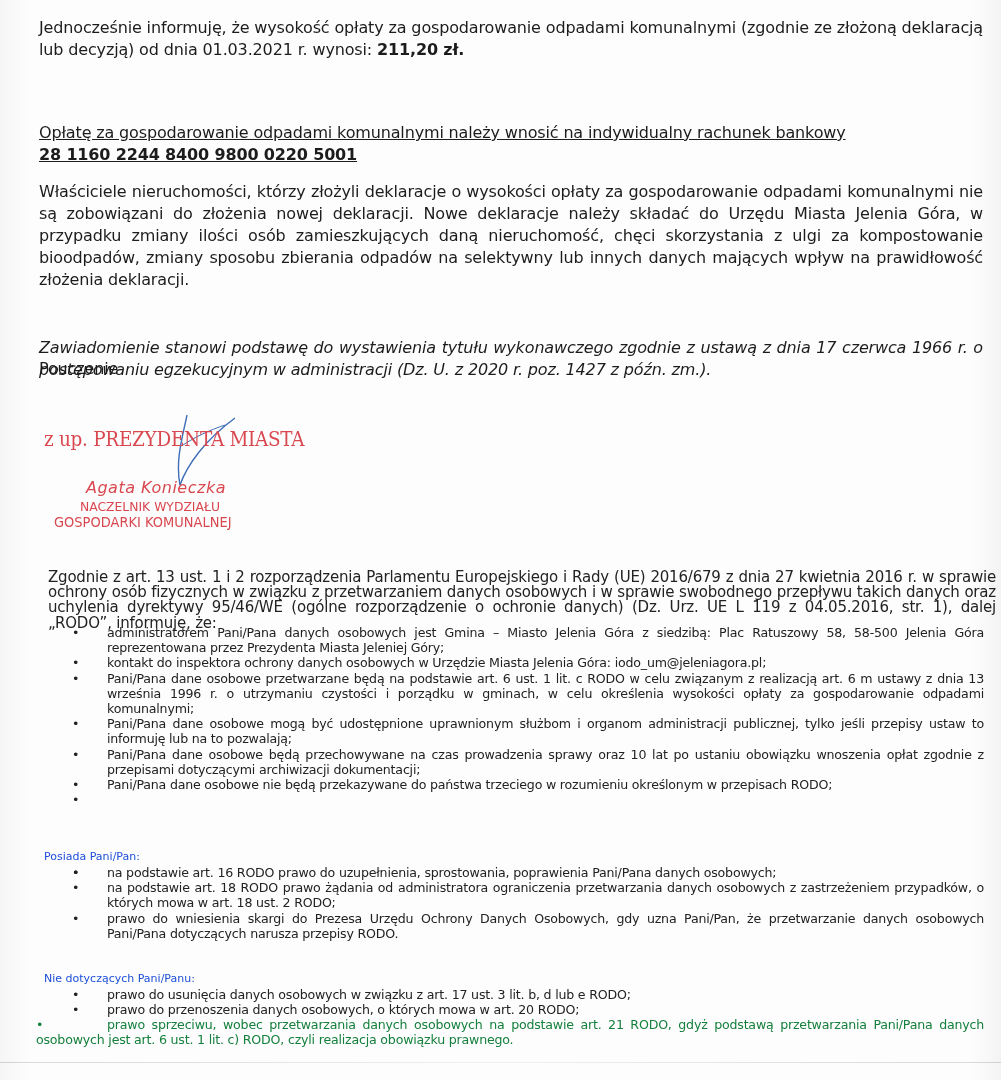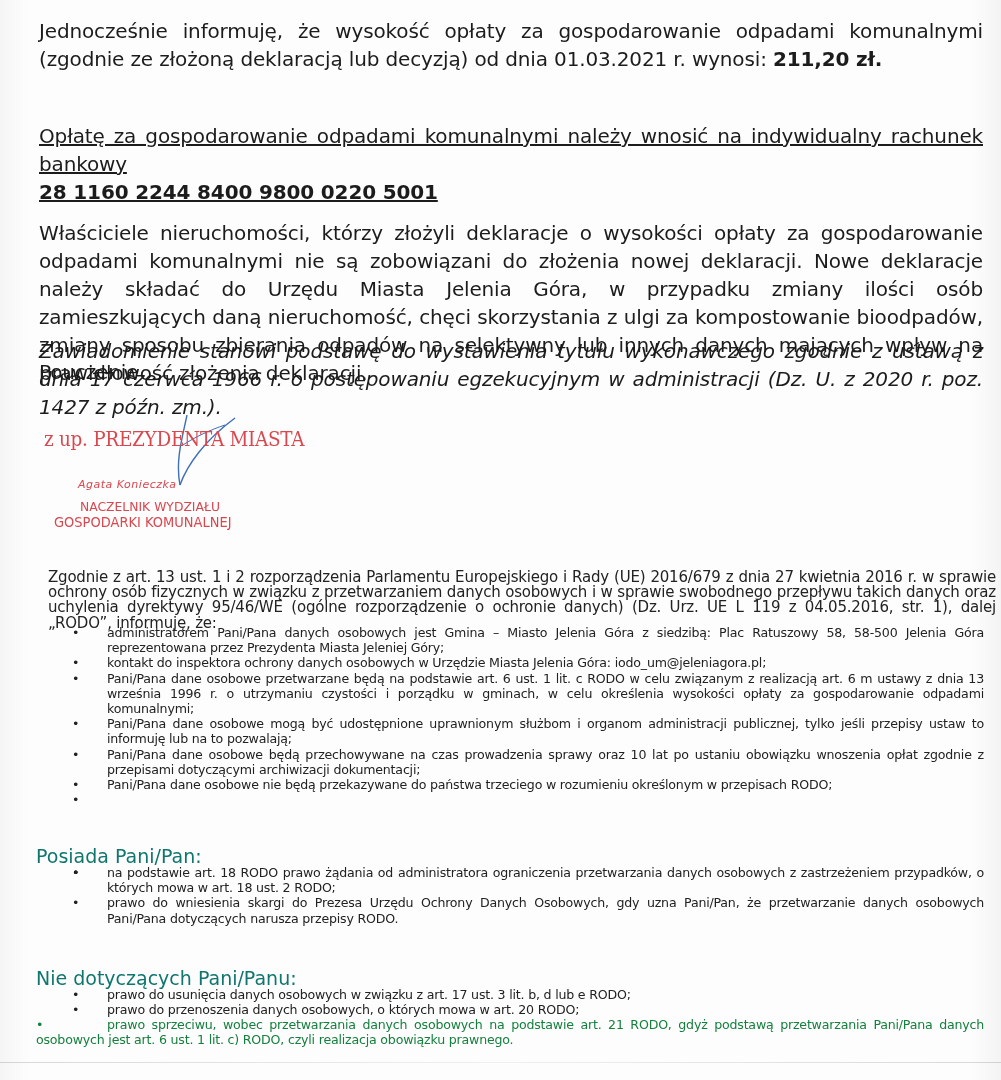--- a/index.html
+++ b/index.html
@@ -10,36 +10,36 @@
     font-family: "DejaVu Sans", sans-serif;
     position: relative;
   }
   .scan-noise {
     position: absolute; inset: 0; pointer-events: none;
     background:
       linear-gradient(90deg, rgba(0,0,0,0.03) 0, rgba(0,0,0,0) 3%, rgba(0,0,0,0) 97%, rgba(0,0,0,0.04) 100%);
   }
   .para {
     position: absolute; left: 39px; width: 944px;
-    font-size: 20px; line-height: 28px; letter-spacing: -0.15px;
+    font-size: 16px; line-height: 22px; letter-spacing: -0.15px;
     text-align: justify; margin: 0;
   }
   .bold { font-weight: bold; }
   #p1 { top: 17px; }
   #p2 { top: 122px; text-decoration: underline; }
-  #p3 { top: 181px; margin-top: 38px; }
+  #p3 { top: 181px; }
   #p4-title { top: 315px; margin-top: 43px; }
   #p4 { top: 337px; font-style: italic; }
 
   .stamp {
     position: absolute; color: #d9474f;
     font-family: "DejaVu Serif", serif;
   }
   #stamp-line1 { left: 44px; top: 427px; font-size: 20px; letter-spacing: -0.3px; transform: scaleX(0.92); transform-origin: left; }
-  #stamp-name { left: 78px; top: 478px; font-size: 11px; font-style: italic; letter-spacing: 0.5px; font-family: "DejaVu Sans", sans-serif; }
+  #stamp-name { left: 86px; top: 478px; font-size: 16px; font-style: italic; letter-spacing: 0.5px; font-family: "DejaVu Sans", sans-serif; }
   #stamp-line3 { left: 80px; top: 499px; font-size: 13px; font-family: "DejaVu Sans", sans-serif; transform: scaleX(0.95); transform-origin: left; }
   #stamp-line4 { left: 54px; top: 514px; font-size: 14px; font-family: "DejaVu Sans", sans-serif; transform: scaleX(0.93); transform-origin: left; }
   #signature { position: absolute; left: 165px; top: 415px; width: 80px; height: 75px; }
 
   .rodo {
     position: absolute; left: 36px; width: 948px;
     font-size: 15px; line-height: 15.2px; letter-spacing: -0.2px;
     margin: 12px; text-align: justify; color: #222;
   }
   #rodo-intro { top: 558px; }
@@ -48,21 +48,21 @@
     position: relative; padding-left: 71px;
     font-size: 12.6px; line-height: 15.2px; letter-spacing: -0.2px;
     text-align: justify; color: #222;
   }
   ul.bullets li .dot {
     position: absolute; left: 36px; top: 0;
   }
   #list-admin { top: 625px; }
   #list-rights { top: 865px; }
   #list-norights { top: 987px; }
-  .rodo-head { position: absolute; left: 36px; font-size: 19px; line-height: 15.2px; color: #0f766e; margin: 0; }
+  .rodo-head { position: absolute; left: 44px; font-size: 11px; line-height: 15.2px; color: #1d4ed8; margin: 0; }
   #head-rights { top: 849px; }
   #head-norights { top: 971px; }
   #last-item {
     position: absolute; left: 36px; top: 1017px; width: 948px;
     font-size: 12.6px; line-height: 15.2px; letter-spacing: -0.2px;
     text-align: justify; color: #15803d; margin: 0; text-indent: 0;
   }
   #last-item .dot { display: inline-block; width: 71px; }
   .bottom-rule { position: absolute; left: 0; top: 1062px; width: 1001px; height: 1px; background: linear-gradient(90deg, rgba(0,0,0,0.15), rgba(0,0,0,0.05), rgba(0,0,0,0.15)); }
 </style>
@@ -99,21 +99,21 @@
   <li><span class="dot">•</span><span>Pani/Pana dane osobowe przetwarzane będą na podstawie art. 6 ust. 1 lit. c RODO w celu związanym z realizacją art. 6 m ustawy z dnia 13 września 1996 r. o utrzymaniu czystości i porządku w gminach, w celu określenia wysokości opłaty za gospodarowanie odpadami komunalnymi;</span></li>
   <li><span class="dot">•</span><span>Pani/Pana dane osobowe mogą być udostępnione uprawnionym służbom i organom administracji publicznej, tylko jeśli przepisy ustaw to informuję lub na to pozwalają;</span></li>
   <li><span class="dot">•</span><span>Pani/Pana dane osobowe będą przechowywane na czas prowadzenia sprawy oraz 10 lat po ustaniu obowiązku wnoszenia opłat zgodnie z przepisami dotyczącymi archiwizacji dokumentacji;</span></li>
   <li><span class="dot">•</span><span>Pani/Pana dane osobowe nie będą przekazywane do państwa trzeciego w rozumieniu określonym w przepisach RODO;</span></li>
   <li><span class="dot">•</span></li>
 </ul>
 
 <p class="rodo-head" id="head-rights">Posiada Pani/Pan:</p>
 <ul class="bullets" id="list-rights">
   <li><span class="dot">•</span></li>
-  <li><span class="dot">•</span></li>
+  <li><span class="dot">•</span><span>na podstawie art. 16 RODO prawo do uzupełnienia, sprostowania, poprawienia Pani/Pana danych osobowych;</span></li>
   <li><span class="dot">•</span><span>na podstawie art. 18 RODO prawo żądania od administratora ograniczenia przetwarzania danych osobowych z zastrzeżeniem przypadków, o których mowa w art. 18 ust. 2 RODO;</span></li>
   <li><span class="dot">•</span><span>prawo do wniesienia skargi do Prezesa Urzędu Ochrony Danych Osobowych, gdy uzna Pani/Pan, że przetwarzanie danych osobowych Pani/Pana dotyczących narusza przepisy RODO.</span></li>
 </ul>
 
 <p class="rodo-head" id="head-norights">Nie dotyczących Pani/Panu:</p>
 <ul class="bullets" id="list-norights">
   <li><span class="dot">•</span><span>prawo do usunięcia danych osobowych w związku z art. 17 ust. 3 lit. b, d lub e RODO;</span></li>
   <li><span class="dot">•</span><span>prawo do przenoszenia danych osobowych, o których mowa w art. 20 RODO;</span></li>
 </ul>
 

